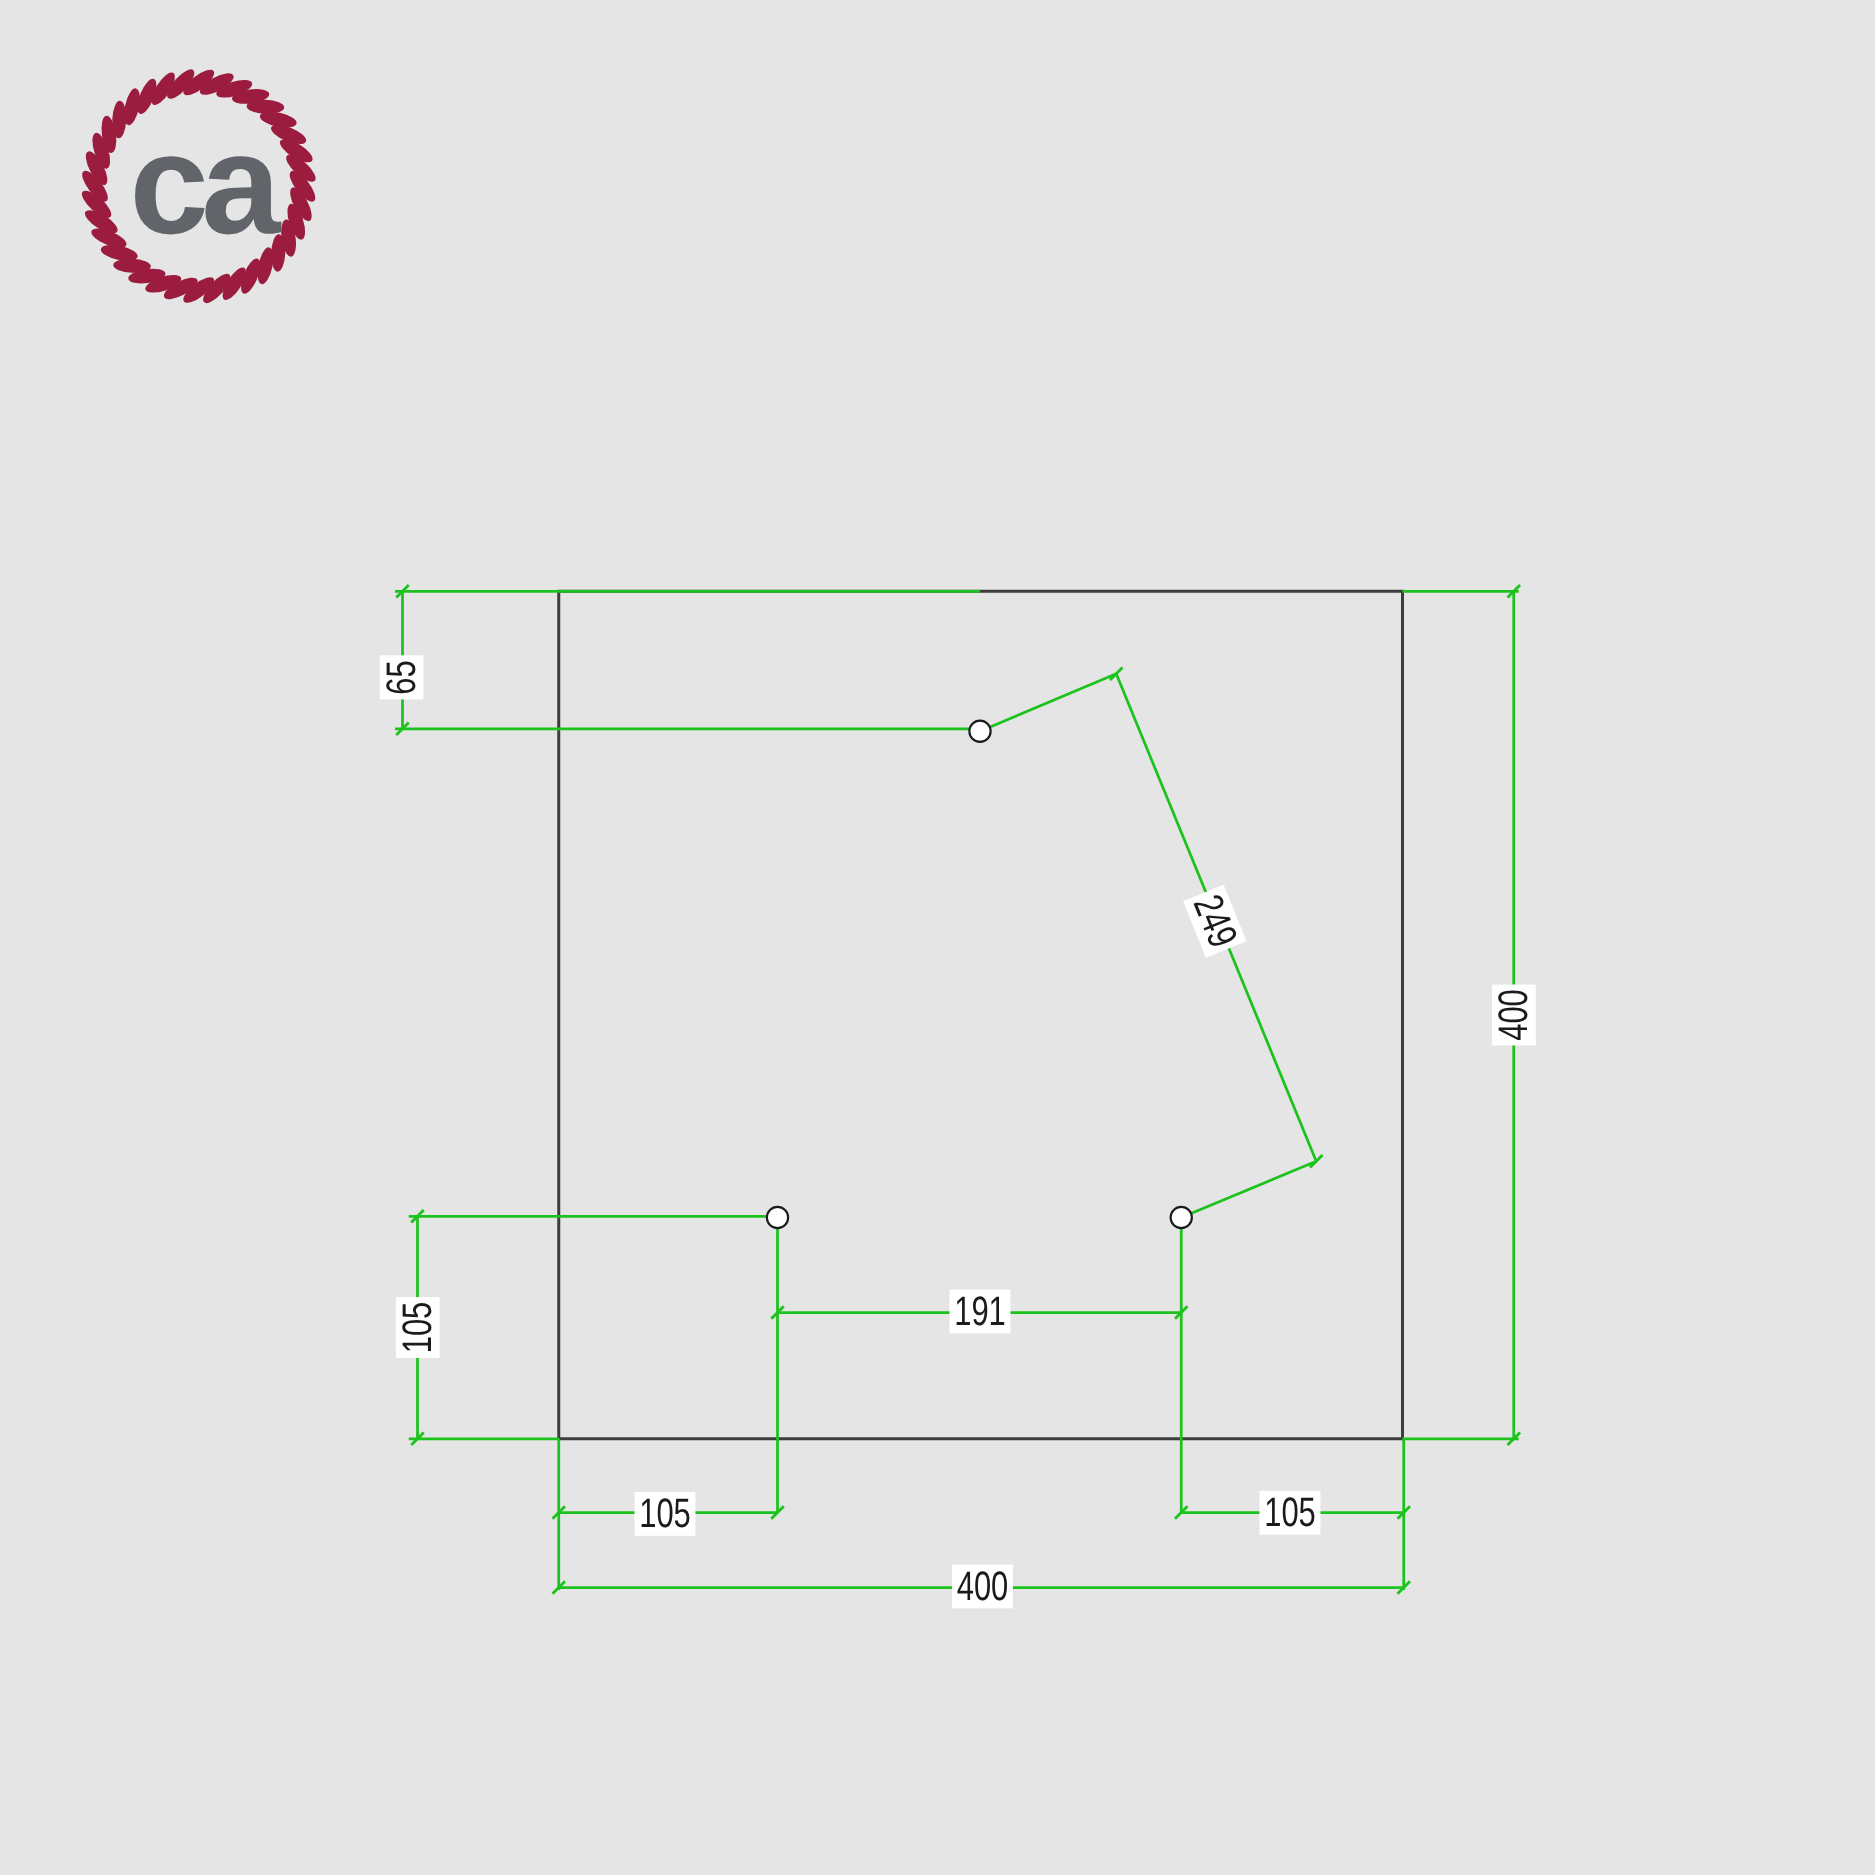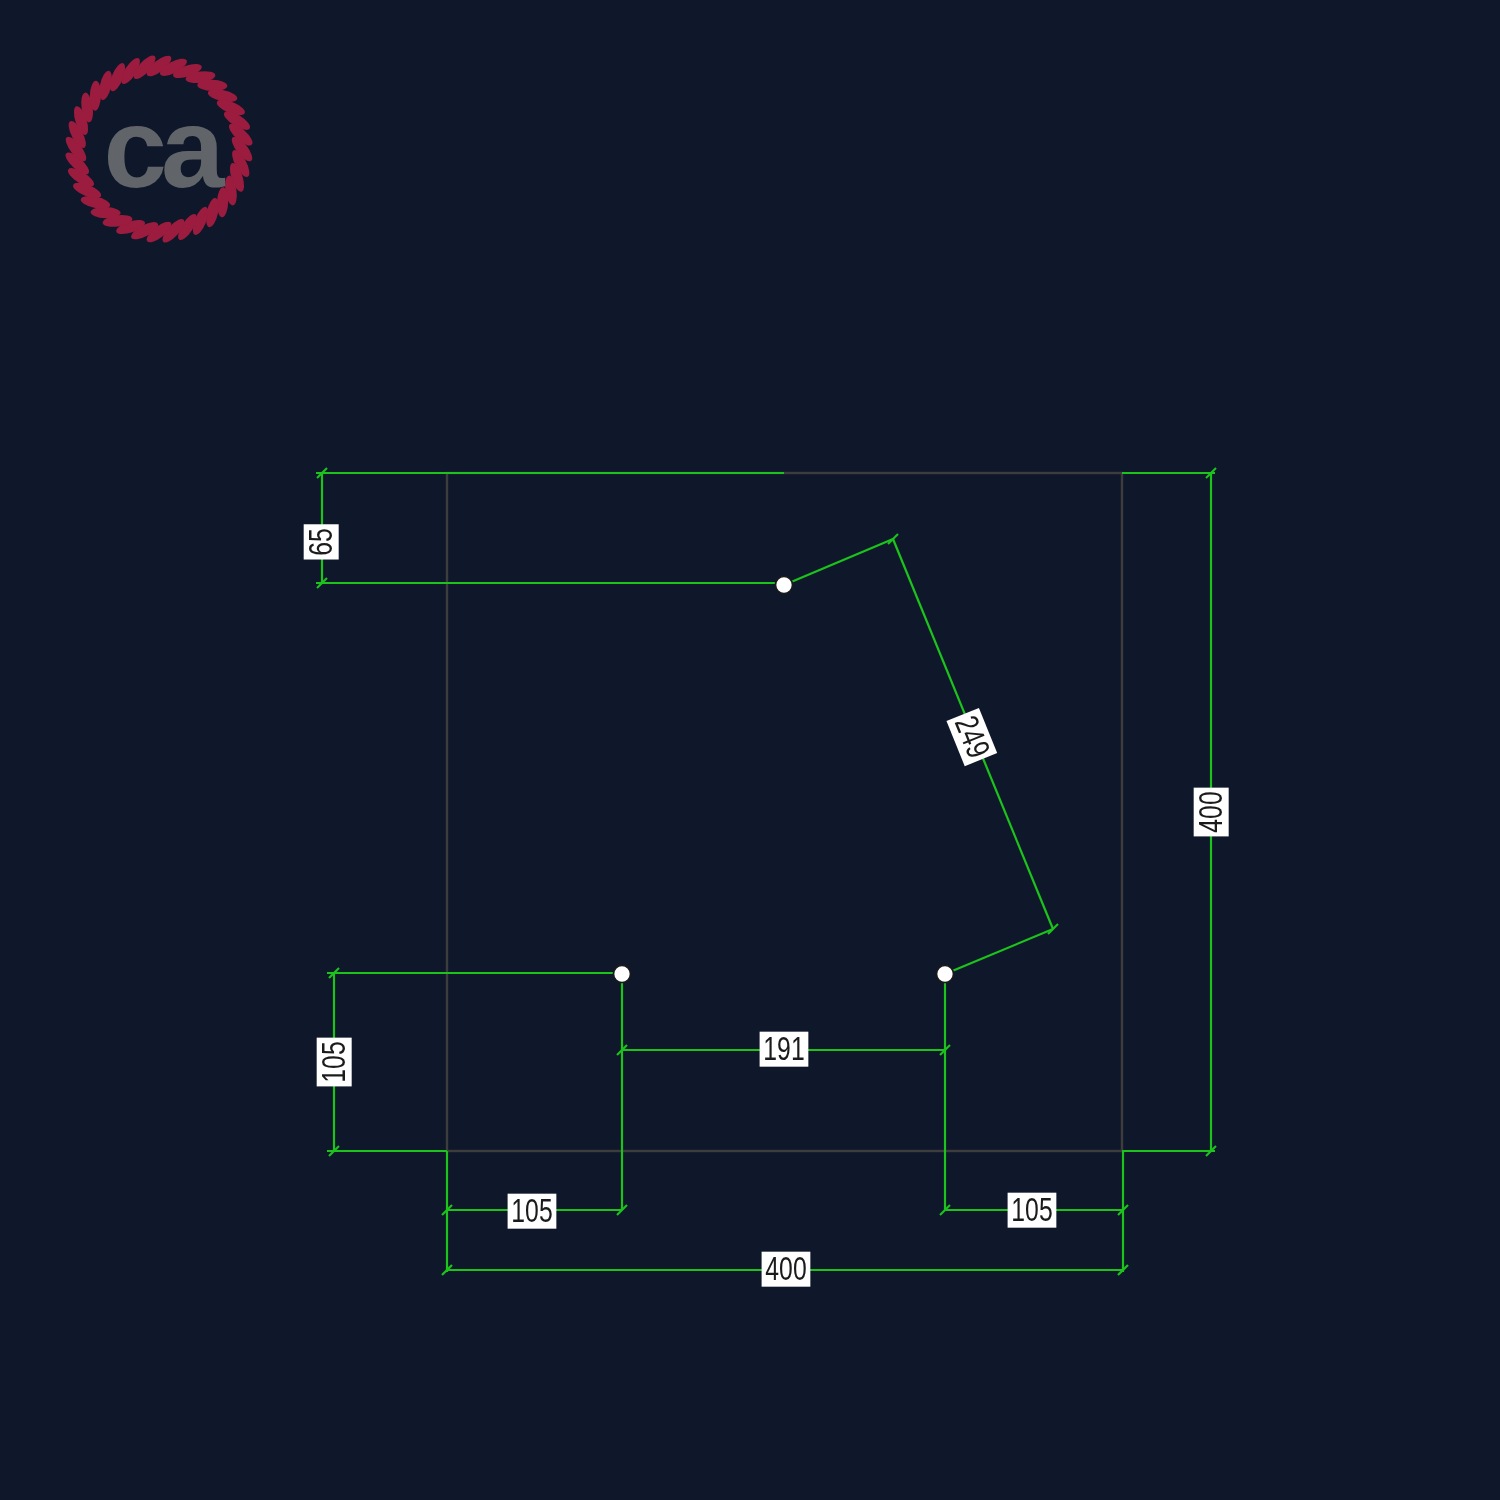--- a/index.html
+++ b/index.html
@@ -4,21 +4,21 @@
 <style>
   :root{
     --dim:#1cc31c;
     --outline:#3d3d3d;
     --label:#1b1b1b;
     --rope:#9b1c3e;
     --letters:#616569;
   }
   html,body{margin:0;padding:0;background:#fff;}
   .stage{
-    position:relative;width:1500px;height:1500px;background:#0f172a;overflow:hidden;
+    position:relative;width:1500px;height:1500px;background:#e5e5e5;overflow:hidden;
     font-family:"Liberation Sans","DejaVu Sans",sans-serif;
   }
   .drawing-svg{position:absolute;left:0;top:0;}
   
   .dim-label{
     position:absolute;
     font-size:33px;
     color:var(--label);
     background:#fff;
     padding:0 5px;

